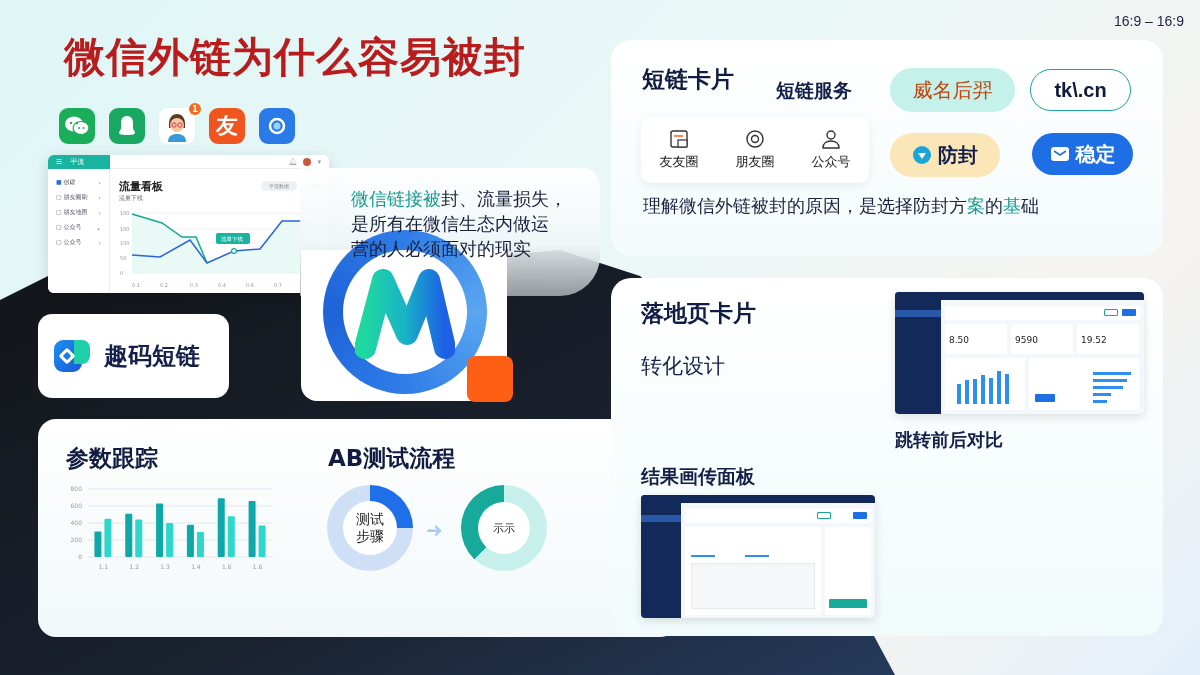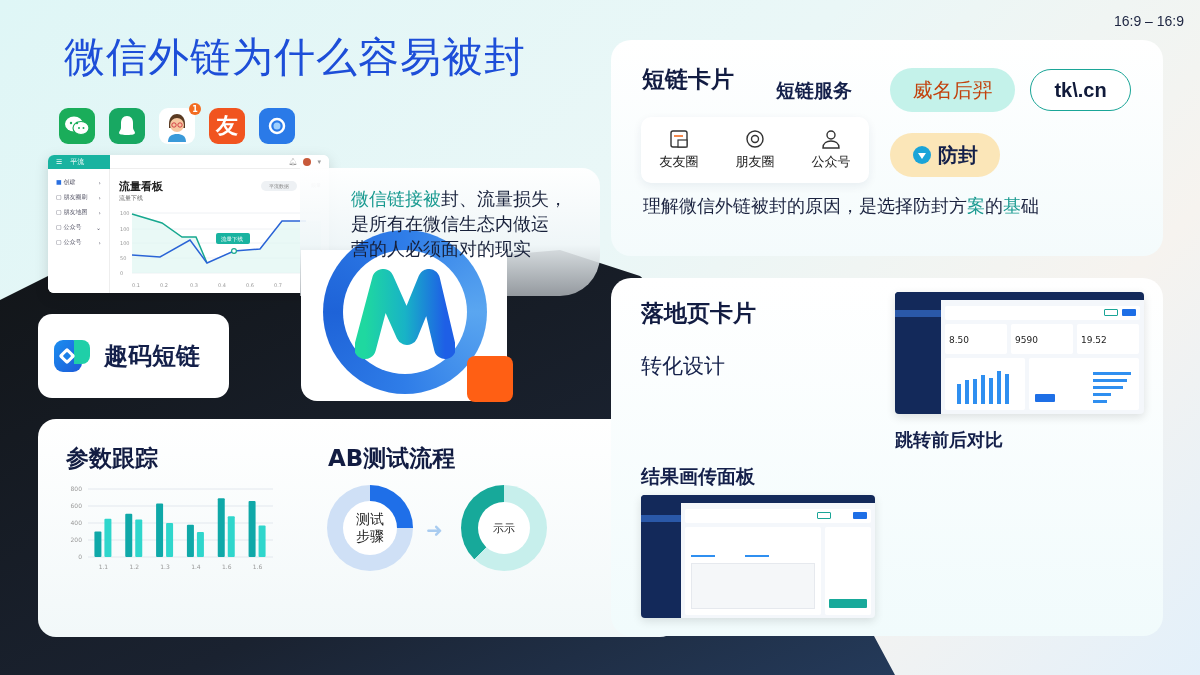--- a/index.html
+++ b/index.html
@@ -2,21 +2,21 @@
 <html><head>
 <meta charset="utf-8">
 <style>
 *{box-sizing:border-box;margin:0;padding:0}
 html,body{width:1200px;height:675px;overflow:hidden}
 body{font-family:"DejaVu Sans","Liberation Sans",sans-serif;color:#0f1b3d;position:relative;
  background:linear-gradient(135deg,#dff6f6 0%,#eaf7f7 45%,#f6f3ef 75%,#e3f0fa 100%)}
 .abs{position:absolute}
 .dark-shape{position:absolute;left:0;top:0;width:1200px;height:675px;pointer-events:none}
 .ratio{position:absolute;right:16px;top:13px;font-size:14px;color:#1c2440;font-family:"Liberation Sans",sans-serif}
-.title{position:absolute;left:64px;top:30px;font-size:41px;font-weight:normal;color:#1d4ed8;letter-spacing:1px}
+.title{position:absolute;left:64px;top:30px;font-size:41px;font-weight:bold;color:#b91c1c;letter-spacing:1px}
 .app-icons{position:absolute;left:59px;top:108px;display:flex;gap:14px}
 .app-icon{width:36px;height:36px;border-radius:9px;display:flex;align-items:center;justify-content:center;position:relative;color:#fff;font-weight:bold;font-size:22px}
 .badge{position:absolute;top:-5px;right:-6px;width:12px;height:12px;border-radius:50%;background:#f36c21;color:#fff;font-size:8px;display:flex;align-items:center;justify-content:center}
 
 
 .dash{position:absolute;left:48px;top:155px;width:281px;height:138px;background:#fff;border-radius:6px;box-shadow:0 4px 14px rgba(0,0,0,.15);overflow:hidden;font-size:7px}
 .dash-top{height:14px;display:flex}
 .dash-brand{width:62px;background:#19b3a0;color:#fff;display:flex;align-items:center;gap:8px;padding-left:8px}
 .dash-bar{flex:1;display:flex;justify-content:flex-end;align-items:center;gap:6px;padding-right:8px;color:#999;background:#fff;border-bottom:1px solid #eee}
 .dash-side{position:absolute;left:0;top:14px;width:62px;bottom:0;background:#fff;border-right:1px solid #eee;padding-top:6px}
@@ -296,20 +296,27 @@
       <span>公众号</span>
     </div>
   </div>
   <div class="pill" style="left:279px;top:93px;width:110px;height:44px;background:#fbe6b8;color:#14204a;font-weight:bold">
     <svg width="20" height="20" viewBox="0 0 20 20">
         <circle cx="10" cy="10" r="9" fill="#1aa4d8"></circle>
         <path d="M6 8h8l-4 6z" fill="#fff"></path>
       </svg>
     <span>防封</span>
   </div>
+  <div class="pill" style="left:421px;top:93px;width:101px;height:42px;background:#1e6fe6;color:#fff;font-weight:bold">
+    <svg width="20" height="18" viewBox="0 0 20 18">
+        <rect x="1" y="2" width="18" height="14" rx="3" fill="#fff"></rect>
+        <path d="M4 6l6 4 6-4" stroke="#1e6fe6" stroke-width="1.6" fill="none"></path>
+      </svg>
+    <span>稳定</span>
+  </div>
   <div class="sc-note"><span>理解微信外链被封的原因，是选择防封方</span><span class="teal">案</span><span>的</span><span class="teal">基</span><span>础</span></div>
 </div>
 
 <div class="land-card">
   <div class="h2 abs" style="left:30px;top:20px">落地页卡片</div>
   <div class="abs" style="left:30px;top:74px;font-size:21px;font-weight:normal;color:#14204a">转化设计</div>
   <div class="abs" style="left:30px;top:186px;font-size:19px;font-weight:bold;color:#14204a">结果画传面板</div>
 
   <div class="mock" style="left:284px;top:14px;width:249px;height:122px">
     <div class="topb"></div>

